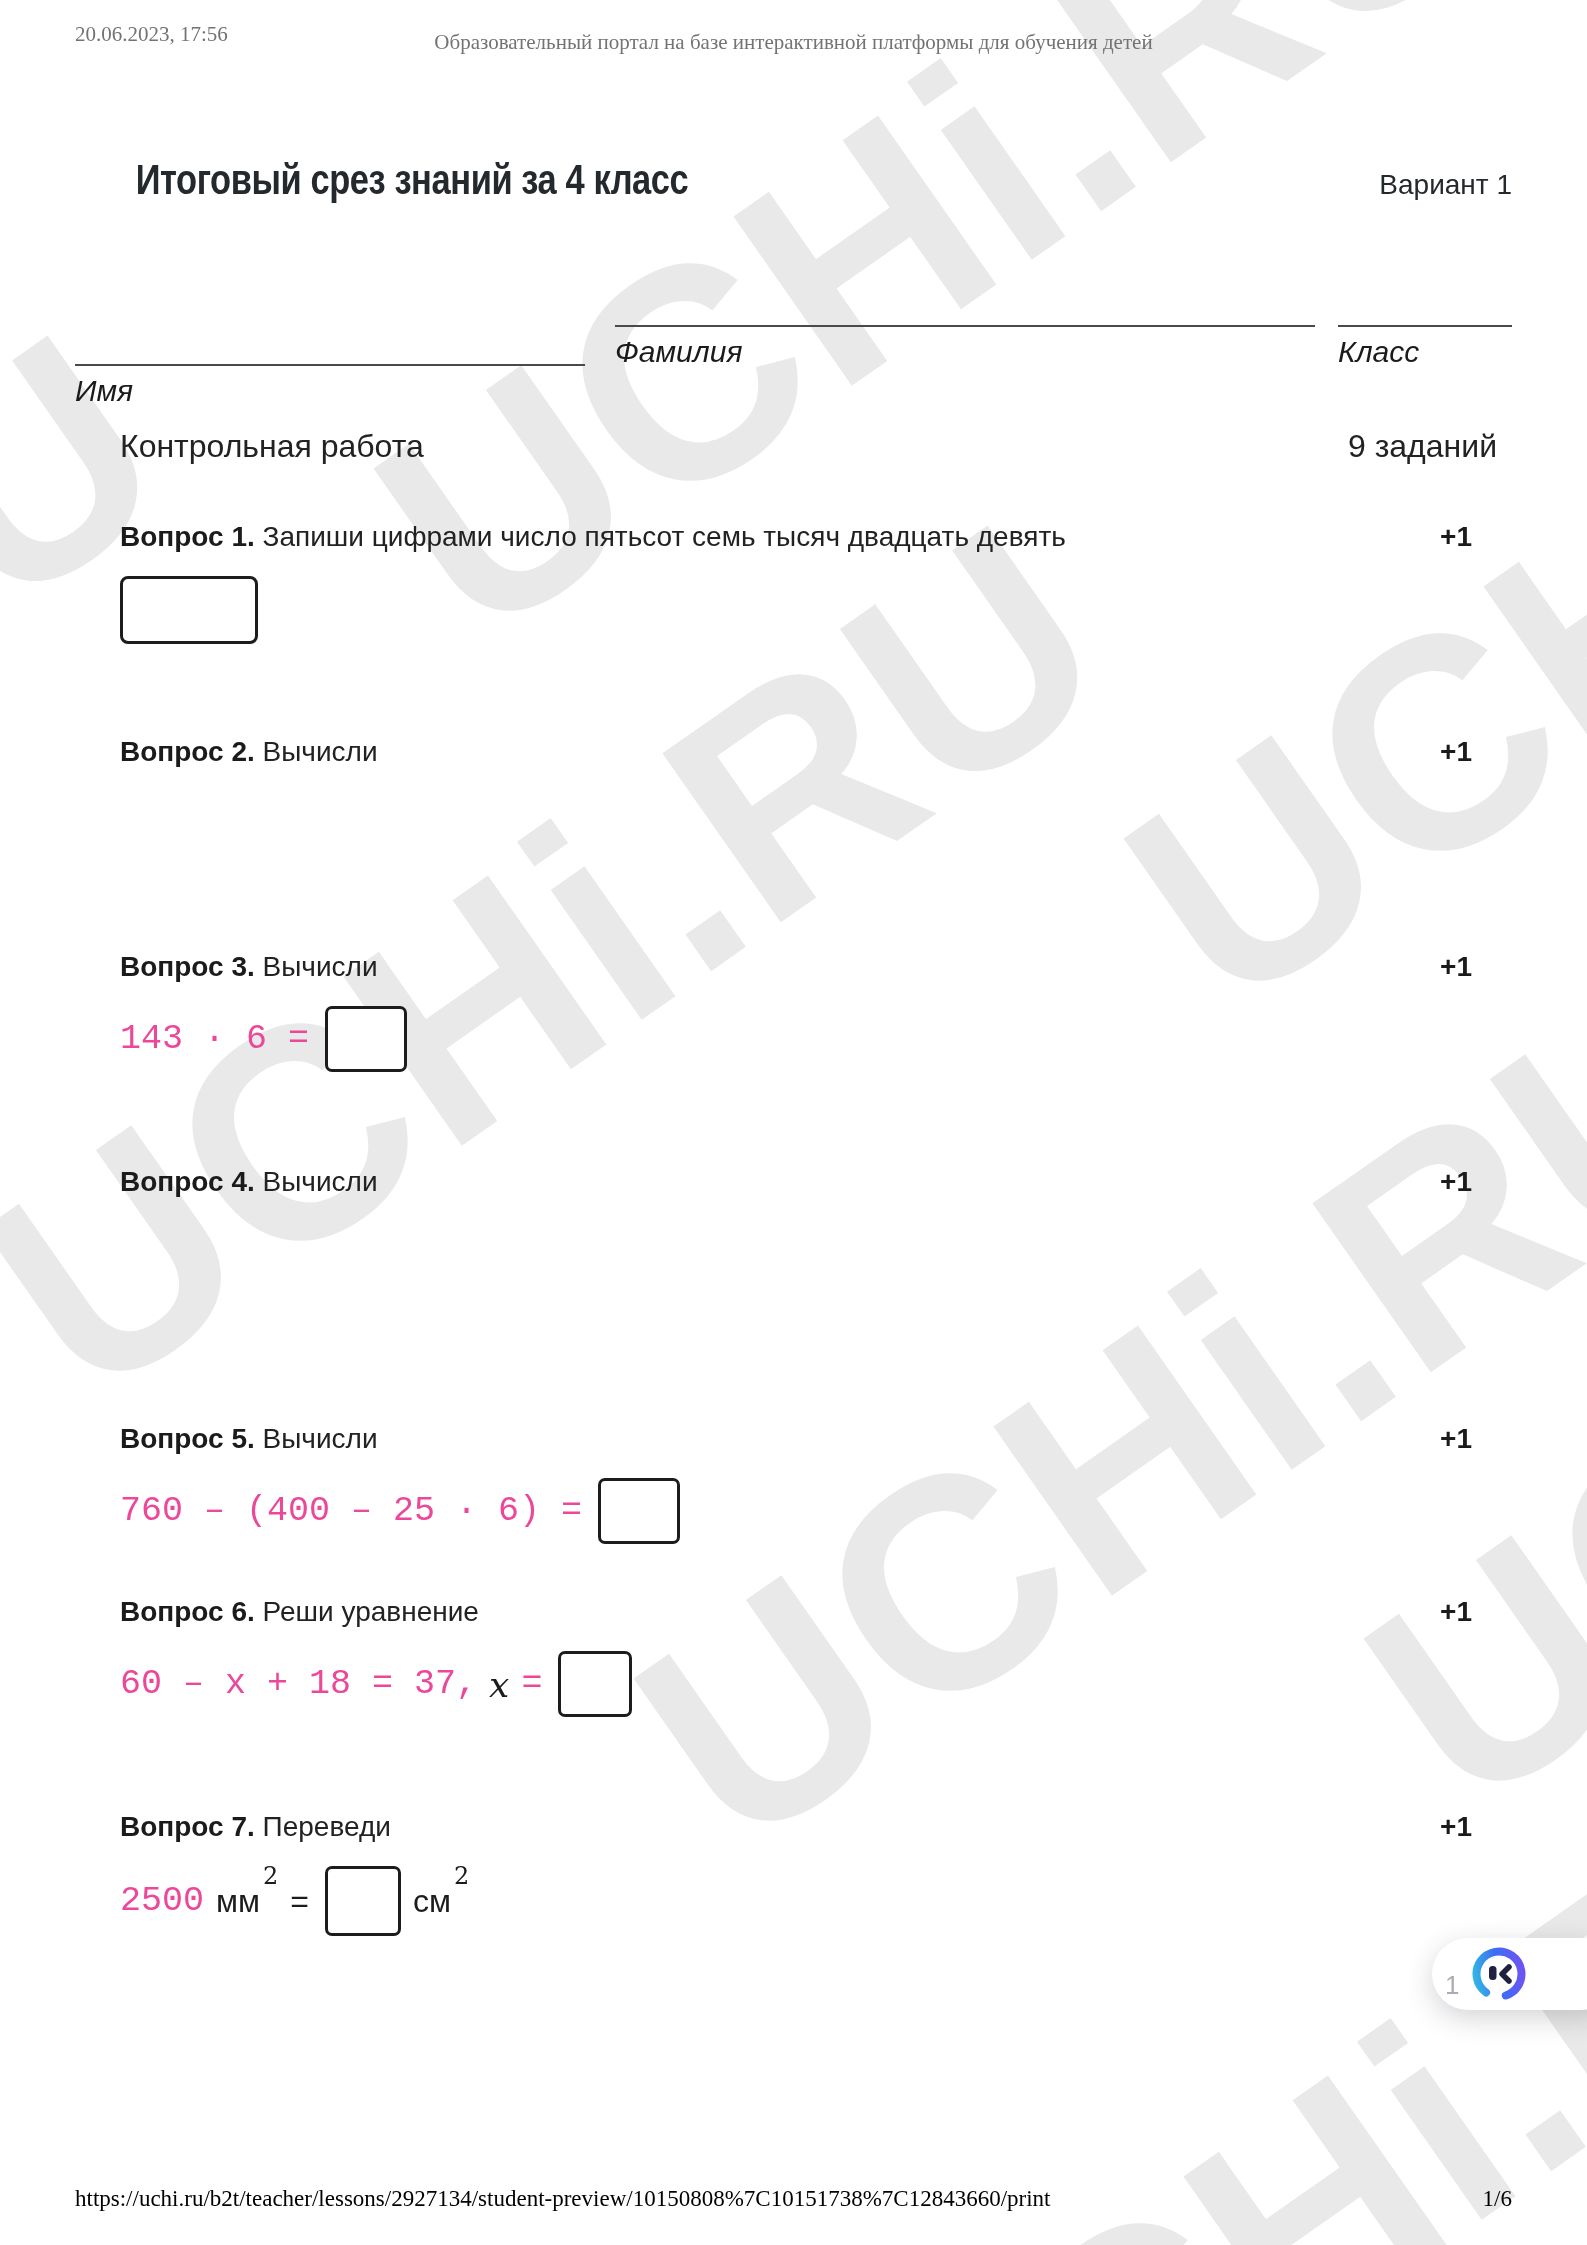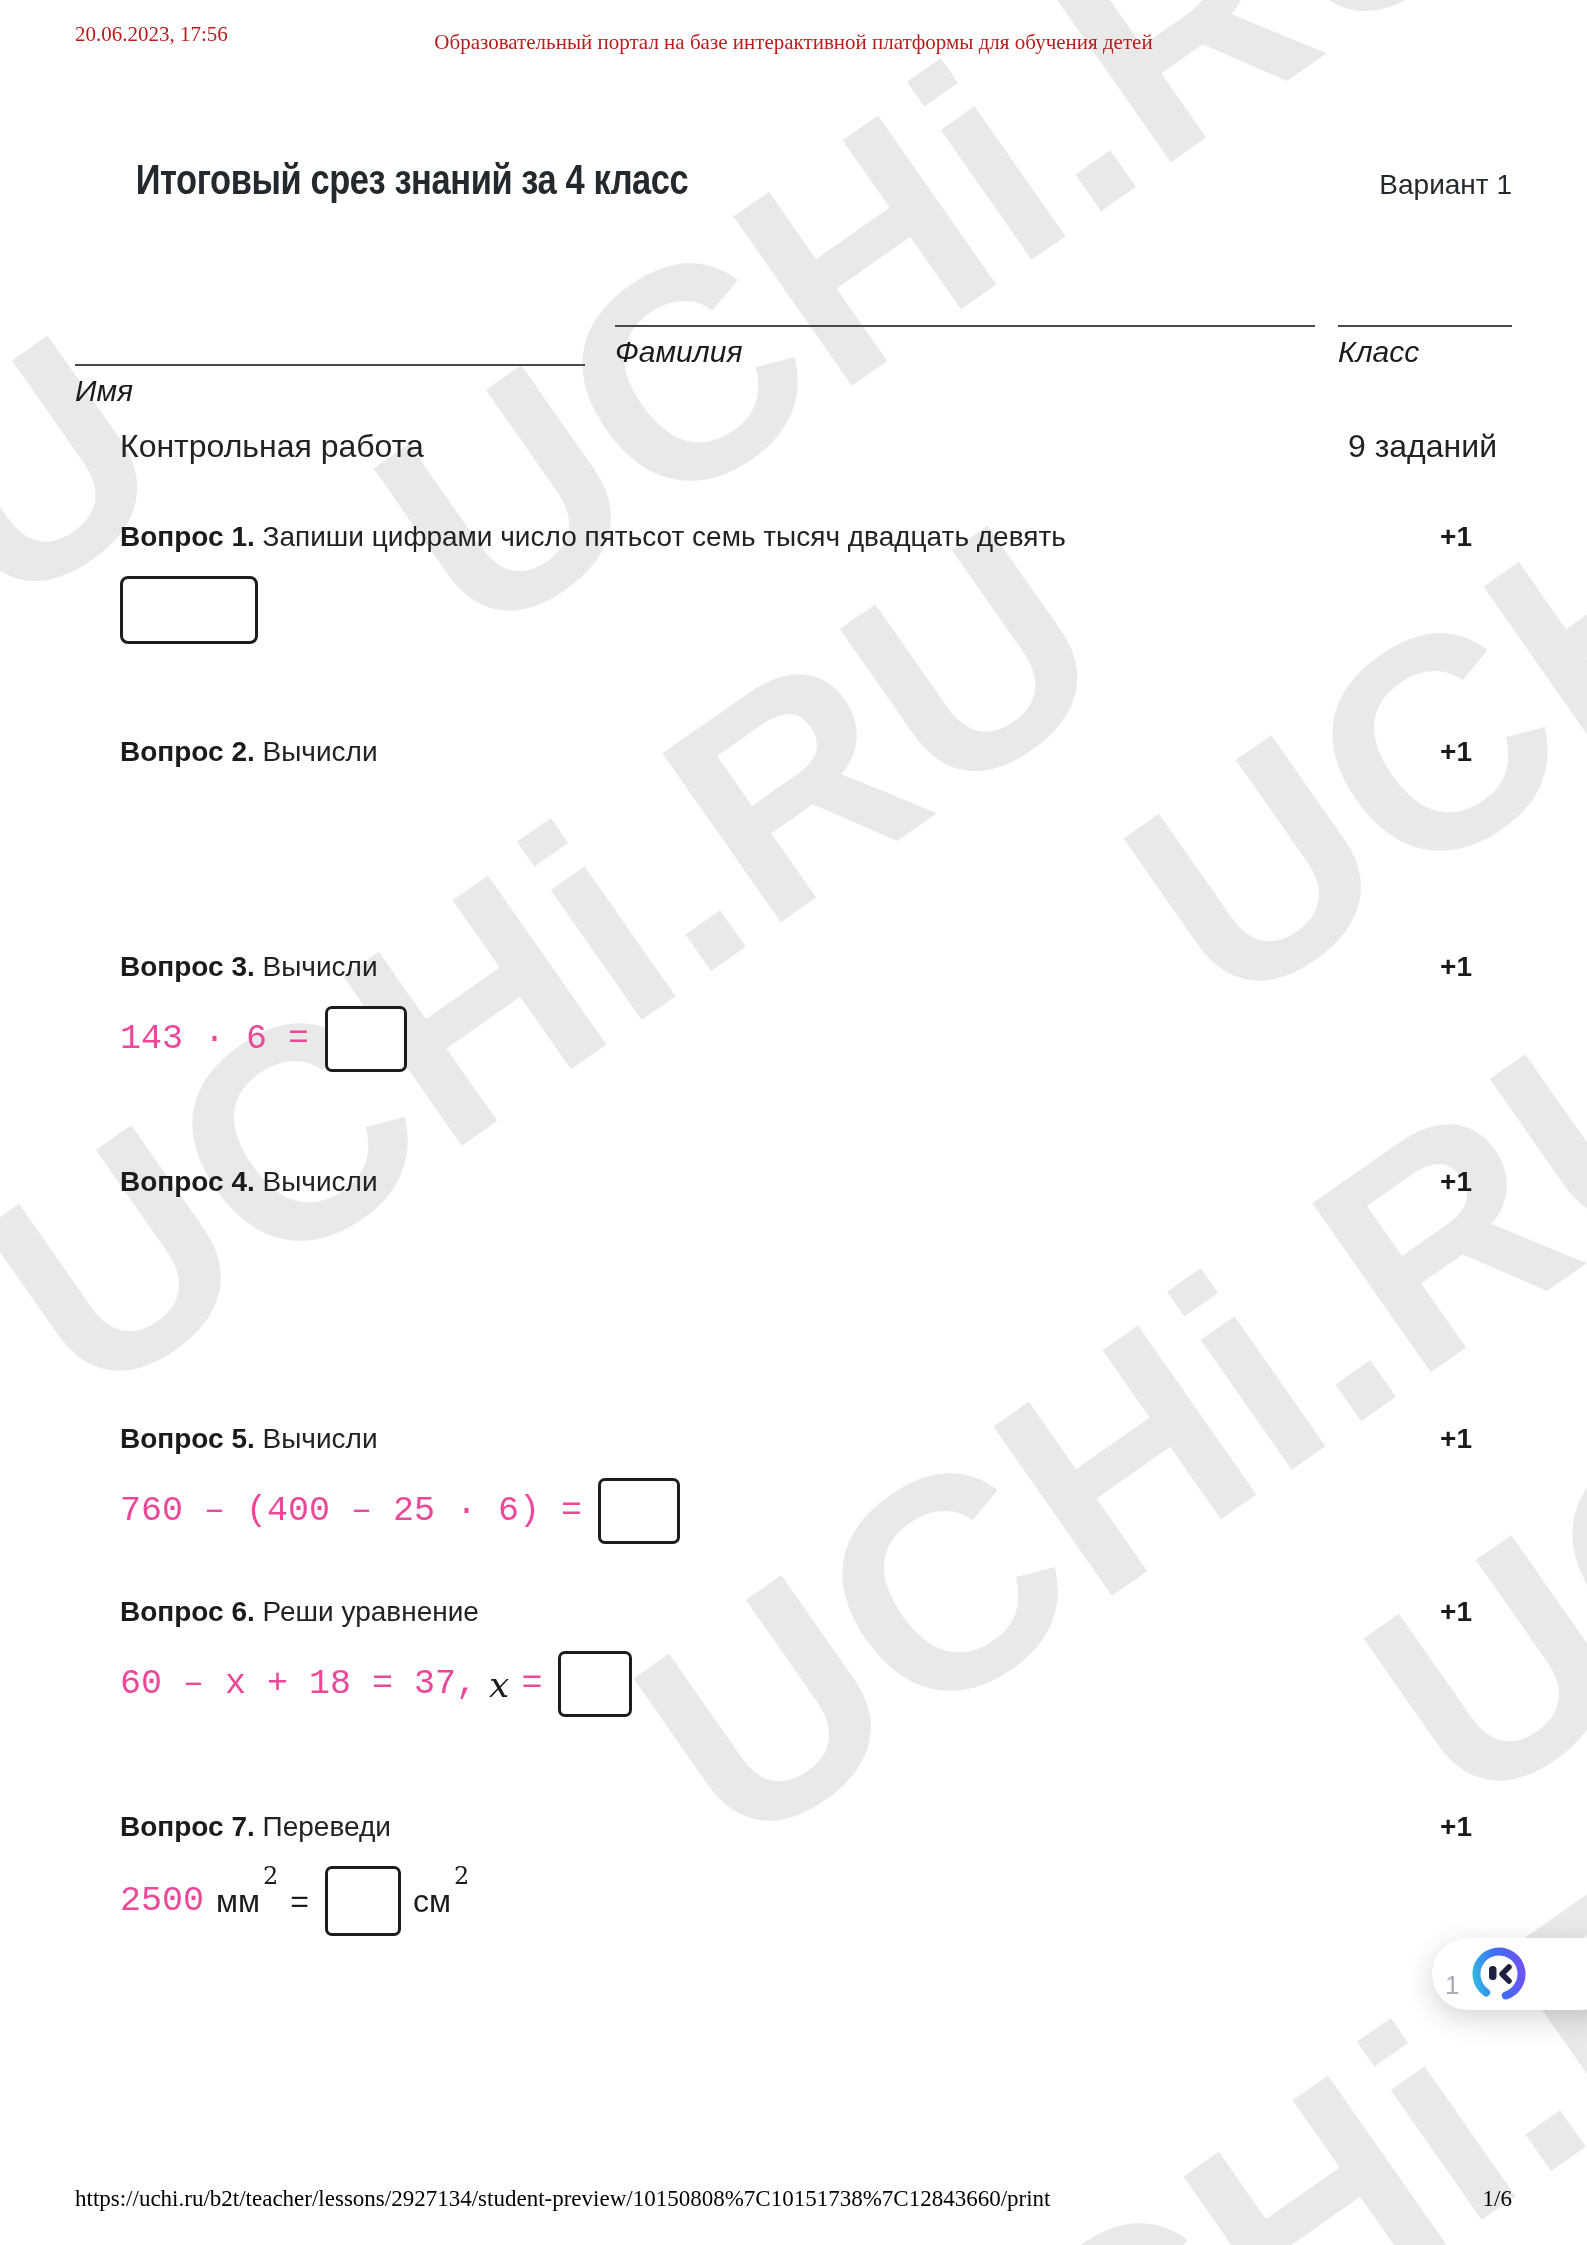--- a/index.html
+++ b/index.html
@@ -26,21 +26,21 @@
   .wm2{left:300px;top:40px;}
   .wm3{left:560px;top:1250px;}
   .wm4{left:1290px;top:1210px;}
   .wm5{left:750px;top:2000px;}
   .wm6{left:-1030px;top:610px;}
   .wm7{left:1050px;top:410px;}
   
   .layer{position:absolute;z-index:1;}
   
   .print-header{top:22px;left:75px;right:75px;height:28px;
-    font-family:"Liberation Serif", serif;font-size:21px;color:#b91c1c;}
+    font-family:"Liberation Serif", serif;font-size:21px;color:#737373;}
   .ph-date{position:absolute;left:0;top:0;}
   .ph-center{position:absolute;left:0;right:0;top:0;text-align:center;margin-top:8px;}
   .page-footer{top:2186px;left:75px;right:75px;display:flex;justify-content:space-between;
     font-family:"Liberation Serif", serif;font-size:23px;color:#000;}
   
   .title-row{top:156px;left:75px;right:75px;display:flex;justify-content:space-between;align-items:baseline;}
   .page-title{margin:0;font-size:42px;line-height:48px;font-weight:700;color:#24292e;
     letter-spacing:-0.5px;transform:scaleX(.82);transform-origin:left baseline;white-space:nowrap;}
   .variant{font-size:28px;color:#24292e;}
   

